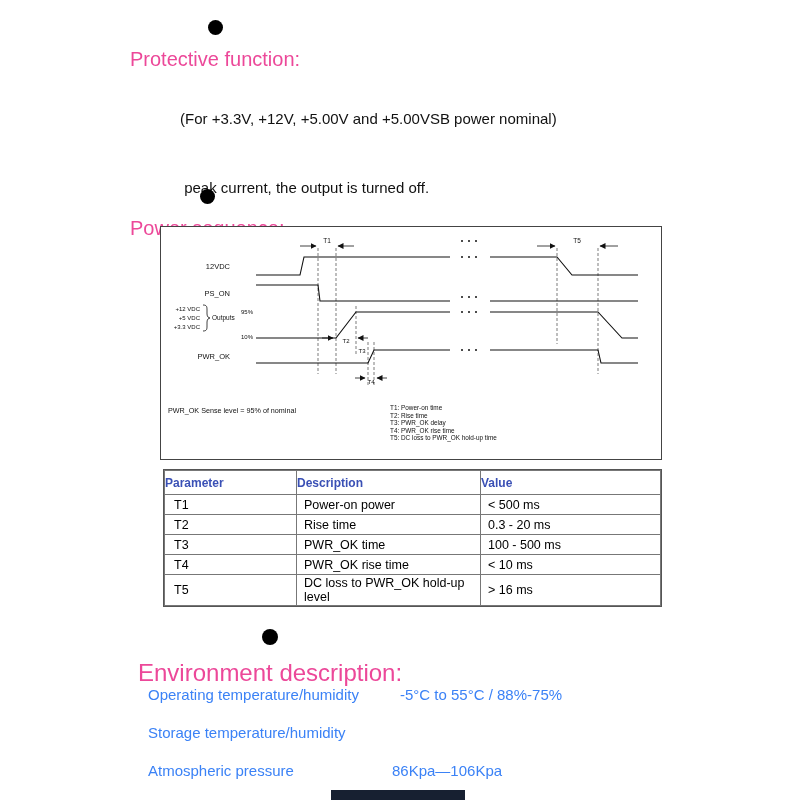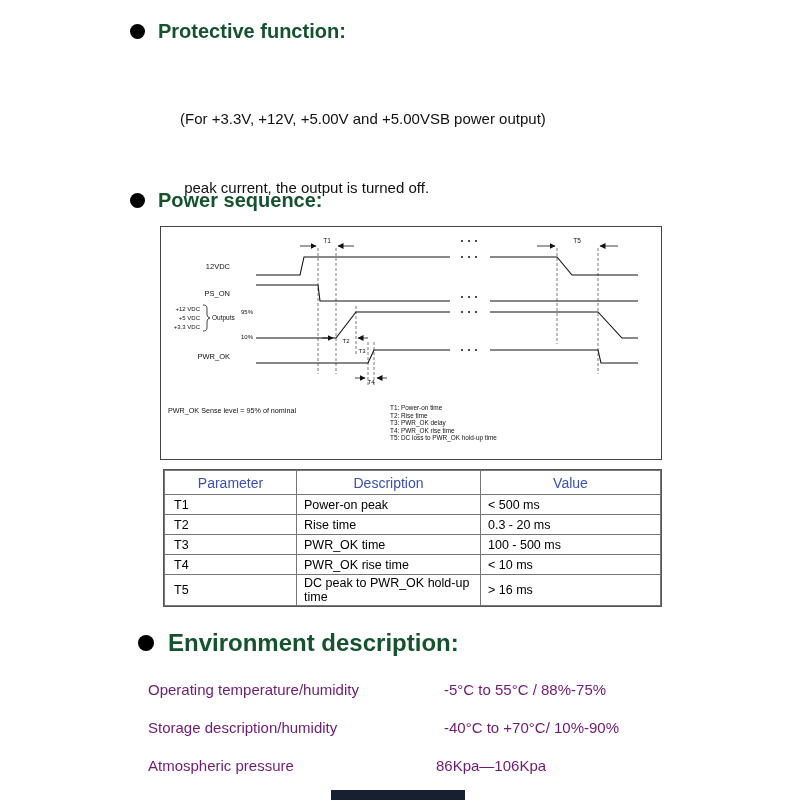--- a/index.html
+++ b/index.html
@@ -5,59 +5,59 @@
   * { margin:0; padding:0; box-sizing:border-box; }
   html,body { width:800px; height:800px; }
   body {
     background:#ffffff;
     font-family:"Liberation Sans", sans-serif;
     color:#111;
     position:relative;
     overflow:hidden;
   }
   .abs { position:absolute; }
-  .heading { display:flex; align-items:center; gap:13px; font-size:20px; font-weight:700; color:#14532d; }
+  .heading { display:flex; align-items:center; gap:13px; font-size:20px; font-weight:400; color:#ec4899;flex-direction:column; }
   .heading .bullet { width:15px; height:15px; background:#000; border-radius:50%; flex:0 0 auto; }
   .heading.big { font-size:24px; gap:14px; }
   .heading.big .bullet { width:16px; height:16px; }
   .body-text { font-size:15px; line-height:23px; white-space:pre-wrap; color:#111; }
   .diagram-wrap { background:#fff; }
   svg text { fill:#111; }
   .frame { fill:#fff; stroke:#444; stroke-width:1; }
   .wave  { fill:none; stroke:#111; stroke-width:1.1; }
   .dash  { fill:none; stroke:#444; stroke-width:0.7; stroke-dasharray:3 2; }
   .arr   { stroke:#111; stroke-width:0.8; }
   .lbl   { font-size:7.5px; }
   .lbl-sm{ font-size:6px; }
   .lbl-md{ font-size:6.5px; }
   .mark  { font-size:6.5px; }
   .mark-sm { font-size:6px; }
   .note  { font-size:7.2px; }
   .legend{ font-size:6.4px; }
   .table-wrap { border:1px solid #555; background:#fff; }
   table { border-collapse:collapse; width:100%; table-layout:fixed; }
   th, td { border:1px solid #777; }
-  th { color:var(--header_blue); font-weight:400; font-size:14px; text-align:center; height:24px; }
+  th { color:var(--header_blue); font-weight:700; font-size:12px; text-align:left; height:24px; }
   td { font-size:12.5px; padding:1px 7px; height:20px; vertical-align:middle; color:#000; }
   td.param { padding-left:9px; }
-  .env-row { display:flex; align-items:flex-start; height:22px; margin-bottom:16px; font-size:15px; color:#701a75;gap:44px; }
+  .env-row { display:flex; align-items:flex-end; height:22px; margin-bottom:16px; font-size:15px; color:#3b82f6; }
   .env-label { width:252px; }
   .env-value { }
   .dark-bar { background:var(--dark_bar); }
 </style>
 </head>
 <body>
 
 <div class="abs heading" style="left:130px; top:20px;">
   <span class="bullet"></span>
   <span>Protective function:</span>
 </div>
 
 <div class="abs body-text" style="left:180px; top:61px; width:490px;">
-  <div>(For +3.3V, +12V, +5.00V and +5.00VSB power output)</div>
+  <div>(For +3.3V, +12V, +5.00V and +5.00VSB power nominal)</div>
   <div> peak current, the output is turned off.</div>
   <div>Short-circuit protection: When the output is short-circuited,</div>
   <div>the output is turned off.</div>
 </div>
 
 <div class="abs heading" style="left:130px; top:189px;">
   <span class="bullet"></span>
   <span>Power sequence:</span>
 </div>
 
@@ -155,60 +155,59 @@
     <thead>
       <tr>
         <th>Parameter</th>
         <th>Description</th>
         <th>Value</th>
       </tr>
     </thead>
     <tbody>
       <tr>
         <td class="param">T1</td>
-        <td>Power-on peak</td>
+        <td>Power-on power</td>
         <td>&lt; 500 ms</td>
       </tr>
       <tr>
         <td class="param">T2</td>
         <td>Rise time</td>
         <td>0.3 - 20 ms</td>
       </tr>
       <tr>
         <td class="param">T3</td>
         <td>PWR_OK time</td>
         <td>100 - 500 ms</td>
       </tr>
       <tr>
         <td class="param">T4</td>
         <td>PWR_OK rise time</td>
         <td>&lt; 10 ms</td>
       </tr>
       <tr>
         <td class="param">T5</td>
-        <td style="width:184px">DC peak to PWR_OK hold-up time</td>
+        <td style="width:184px">DC loss to PWR_OK hold-up level</td>
         <td>&gt; 16 ms</td>
       </tr>
     </tbody>
   </table>
 </div>
 
 <div class="abs heading big" style="left:138px; top:629px;">
   <span class="bullet"></span>
   <span>Environment description:</span>
 </div>
 
 <div class="abs" style="left:148px; top:681px; width:530px;">
   <div class="env-row">
     <div class="env-label">Operating temperature/humidity</div>
     <div class="env-value">-5°C to 55°C / 88%-75%</div>
   </div>
   <div class="env-row">
-    <div class="env-label">Storage description/humidity</div>
-    <div class="env-value">-40°C to +70°C/ 10%-90%</div>
+    <div class="env-label">Storage temperature/humidity</div>
   </div>
   <div class="env-row">
     <div class="env-label">Atmospheric pressure</div>
     <div class="env-value" style="margin-left:-8px">86Kpa—106Kpa</div>
   </div>
 </div>
 
 <div class="abs dark-bar" style="left:331px; top:790px; width:134px; height:10px;"></div>
 
 </body></html>

